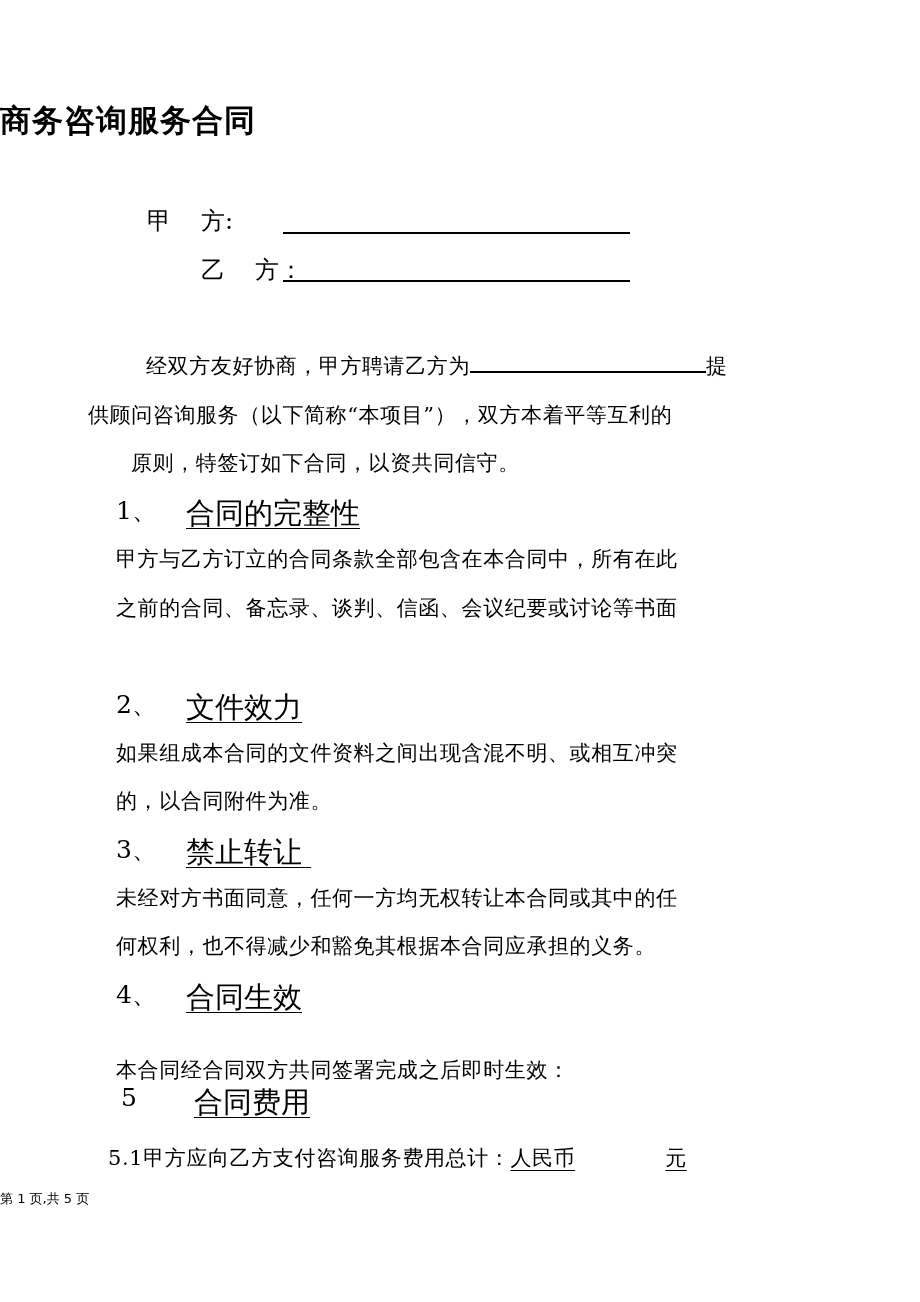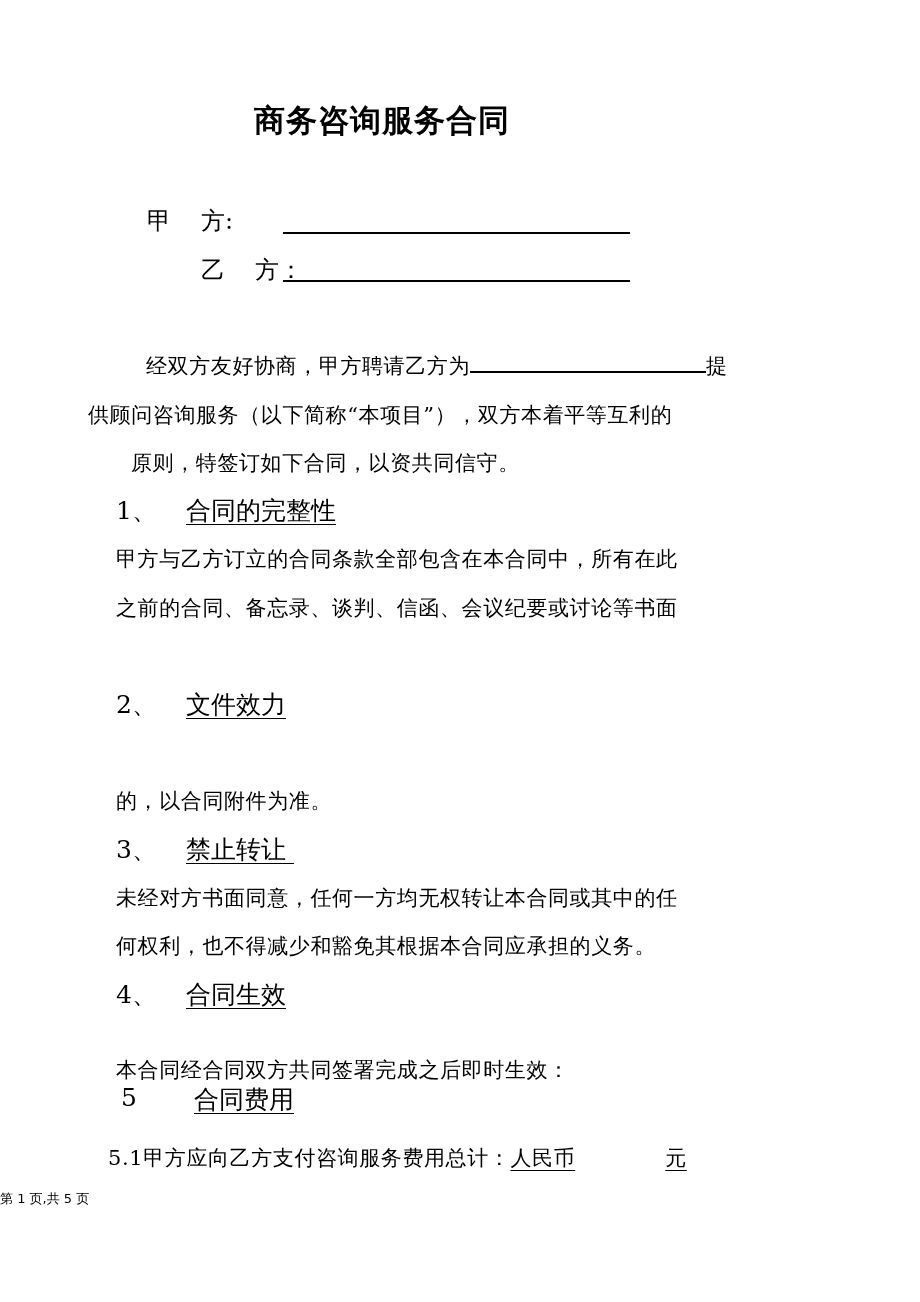--- a/index.html
+++ b/index.html
@@ -17,21 +17,21 @@
     }
     .page {
       position: absolute;
       left: 0; top: 0;
       width: 920px; height: 1302px;
       background: #ffffff;
     }
     .abs { position: absolute; white-space: nowrap; }
     .title {
       left: 0; width: 764px; top: 100px;
-      text-align: center;
+      text-align: left;
       font-size: 31px;
       font-weight: bold;
       letter-spacing: 1px;
       font-family: "DejaVu Sans", "Liberation Sans", sans-serif;
     }
     .party-label {
       font-size: 24px;
       letter-spacing: 0;
     }
     .party-label .ch2 { margin-left: 30px; }
@@ -42,21 +42,21 @@
     }
     .body-line {
       font-size: 21px;
       line-height: 32px;
       letter-spacing: 0.6px;
     }
     .sec-num {
       font-size: 25px;
     }
     .sec-title {
-      font-size: 25px;
+      font-size: 29px;
       text-decoration: underline;
       text-underline-offset: 5px;
       text-decoration-thickness: 1px;
     }
     .inline-blank {
       display: inline-block;
       border-bottom: 2px solid #000;
       vertical-align: baseline;
       height: 1px;
     }
@@ -95,20 +95,21 @@
   <div class="abs body-line" style="left:88px; top:399px;">供顾问咨询服务（以下简称“本项目”），双方本着平等互利的</div>
   <div class="abs body-line" style="left:88px; top:447px;margin-left:43px;">原则，特签订如下合同，以资共同信守。</div>
 
   <div class="abs sec-num" style="left:116px; top:494px;">1、</div>
   <div class="abs sec-title" style="left:186px; top:494px;">合同的完整性</div>
   <div class="abs body-line" style="left:116px; top:543px;">甲方与乙方订立的合同条款全部包含在本合同中，所有在此</div>
   <div class="abs body-line" style="left:116px; top:592px;">之前的合同、备忘录、谈判、信函、会议纪要或讨论等书面</div>
 
   <div class="abs sec-num" style="left:116px; top:688px;">2、</div>
   <div class="abs sec-title" style="left:186px; top:688px;">文件效力</div>
+  <div class="abs body-line" style="left:116px; top:737px;">如果组成本合同的文件资料之间出现含混不明、或相互冲突</div>
   <div class="abs body-line" style="left:116px; top:785px;">的，以合同附件为准。</div>
 
   <div class="abs sec-num" style="left:116px; top:833px;">3、</div>
   <div class="abs sec-title" style="left:186px; top:833px; white-space:pre;">禁止转让 </div>
   <div class="abs body-line" style="left:116px; top:882px;">未经对方书面同意，任何一方均无权转让本合同或其中的任</div>
   <div class="abs body-line" style="left:116px; top:930px;">何权利，也不得减少和豁免其根据本合同应承担的义务。</div>
 
   <div class="abs sec-num" style="left:116px; top:978px;">4、</div>
   <div class="abs sec-title" style="left:186px; top:978px;">合同生效</div>
   <div class="abs body-line" style="left:116px; top:1026px;margin-top:28px;">本合同经合同双方共同签署完成之后即时生效：</div>

